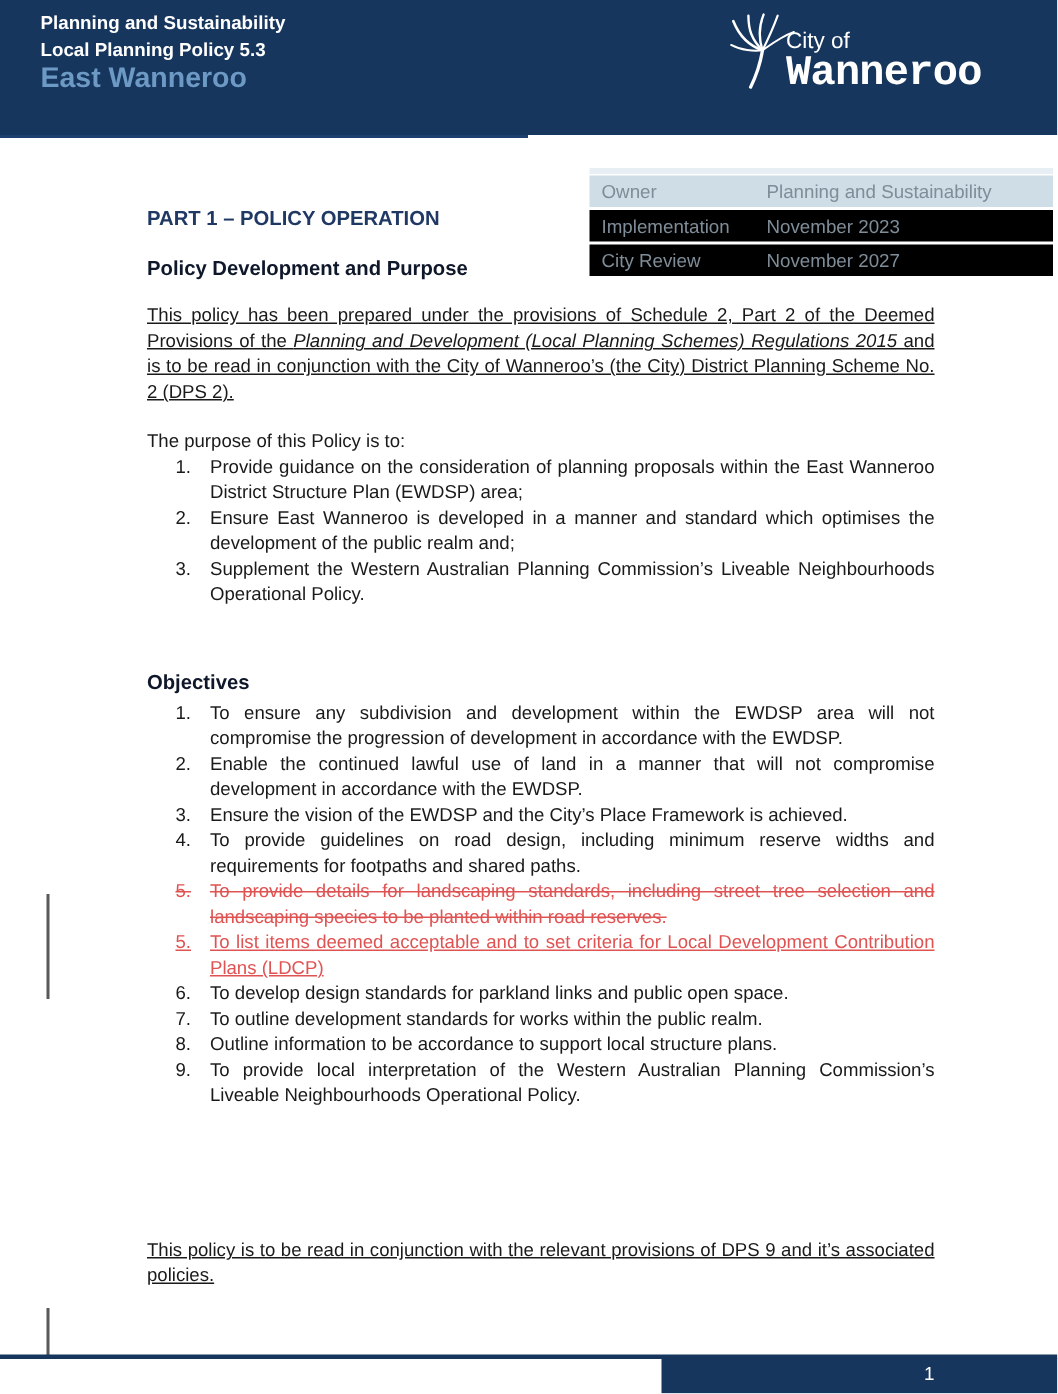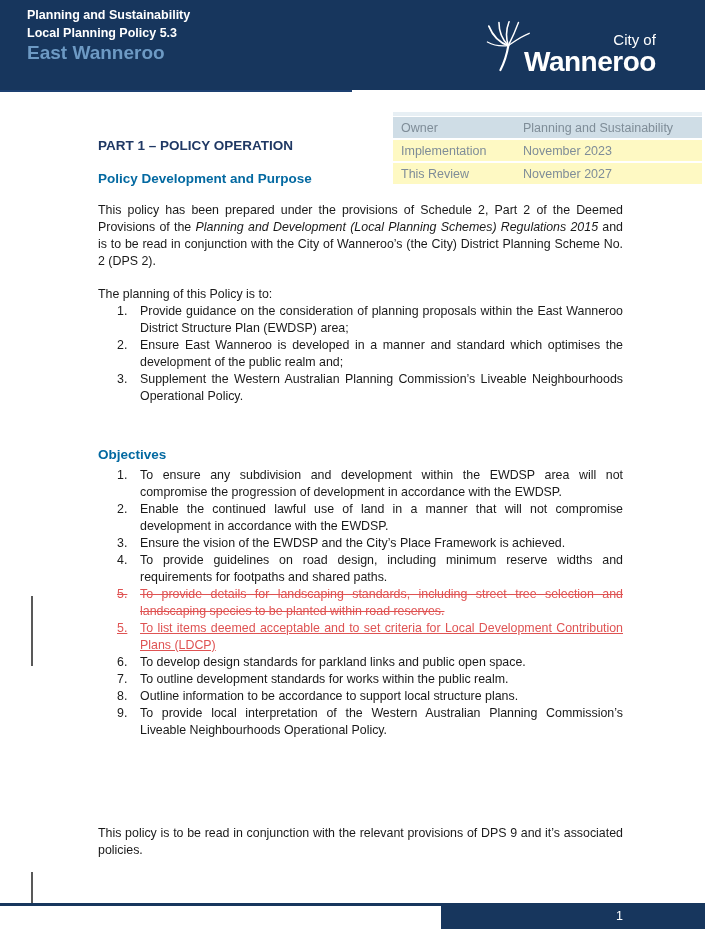--- a/index.html
+++ b/index.html
@@ -11,39 +11,39 @@
   }
   
   .hdr {
     position:absolute; left:0; top:0; width:705px; height:90px;
     background:#17365D; overflow:hidden;
   }
   .hdr-underline { position:absolute; left:0; top:90px; width:352px; height:2px; background:#1d4071; }
   .hdr-text { position:absolute; left:27px; top:6px; }
   .hdr-line1, .hdr-line2 { color:#ffffff; font-weight:bold; font-size:12.5px; line-height:18px; }
   .hdr-line3 { color:#6D9AC4; font-weight:bold; font-size:19px; line-height:19px; margin-top:1px; }
-  .logo { position:absolute; left:478px; top:16px; display:flex; align-items:flex-start;text-align:right; }
+  .logo { position:absolute; left:478px; top:4px; display:flex; align-items:flex-start; }
   .logo-icon { width:52px; height:62px; }
   .logo-text { margin-left:-6px; padding-top:16px; color:#ffffff; }
   .logo-cityof { font-size:15px; line-height:16px; font-weight:400; }
-  .logo-wanneroo { font-size:28px; line-height:28px; font-weight:bold; letter-spacing:-0.5px; }
+  .logo-wanneroo { font-size:28px; line-height:28px; font-weight:bold; letter-spacing:-0.5px;font-family:Liberation Mono, monospace; }
   
   .info-table { position:absolute; left:393px; top:112px; width:309px; }
   .info-top-strip { height:4px; background:#E7EFF4; margin-bottom:1px; }
   .info-row { display:flex; height:21px; align-items:center; margin-bottom:2px;
               font-size:12.5px; color:#7F8D98; }
   .info-row.first { background:#CFDDE6; }
-  .info-row.rest  { background:#fef9c3; }
-  .info-label { width:130px; padding-left:8px; flex:none; }
+  .info-row.rest  { background:#000000; }
+  .info-label { width:118px; padding-left:8px; flex:none; }
   .info-value { flex:1; }
   
   .blk { position:absolute; left:86px; width:537px; font-size:12.4px; line-height:17px;padding-left:12px; }
   .part-heading { color:#1F3864; font-weight:bold; font-size:13.5px; }
-  .grey-heading { color:#0369a1; font-weight:bold; font-size:13.5px; }
-  .just { text-align:justify; }
+  .grey-heading { color:#0f172a; font-weight:bold; font-size:13.5px; }
+  .just { text-align:justify;text-decoration:underline; }
   .li { position:relative; padding-left:42px; }
   .li .num { position:absolute; left:19px; top:0; }
   .li .txt { display:block; text-align:justify; }
   .li.deleted .num, .li.deleted .txt { color:#DF5353; text-decoration:line-through; }
   .li.inserted .num, .li.inserted .txt { color:#DF5353; text-decoration:underline; }
   
   .change-bar { position:absolute; width:2px; background:#595959; }
   .bar1 { left:31px; top:596px; height:70px; }
   .bar2 { left:31px; top:872px; height:32px; }
   
@@ -84,32 +84,32 @@
     <div class="info-top-strip"></div>
     <div class="info-row first">
       <div class="info-label">Owner</div>
       <div class="info-value">Planning and Sustainability</div>
     </div>
     <div class="info-row rest">
       <div class="info-label">Implementation</div>
       <div class="info-value">November 2023</div>
     </div>
     <div class="info-row rest">
-      <div class="info-label">This Review</div>
+      <div class="info-label">City Review</div>
       <div class="info-value">November 2027</div>
     </div>
   </div>
 
   <div class="blk part-heading" style="top:137px;">PART 1 – POLICY OPERATION</div>
 
   <div class="blk grey-heading" style="top:170px;">Policy Development and Purpose</div>
 
   <div class="blk just" style="top:202px;"><span>This policy has been prepared under the provisions of Schedule 2, Part 2 of the Deemed Provisions of the </span><i>Planning and Development (Local Planning Schemes) Regulations 2015</i><span> and is to be read in conjunction with the City of Wanneroo’s (the City) District Planning Scheme No. 2 (DPS 2).</span></div>
 
-  <div class="blk" style="top:286px;">The planning of this Policy is to:</div>
+  <div class="blk" style="top:286px;">The purpose of this Policy is to:</div>
 
   <div class="blk" style="top:303px;" id="purpose-list">
       <div class="li">
         <span class="num">1.</span>
         <span class="txt">Provide guidance on the consideration of planning proposals within the East Wanneroo District Structure Plan (EWDSP) area;</span>
       </div>
       <div class="li">
         <span class="num">2.</span>
         <span class="txt">Ensure East Wanneroo is developed in a manner and standard which optimises the development of the public realm and;</span>
       </div>

